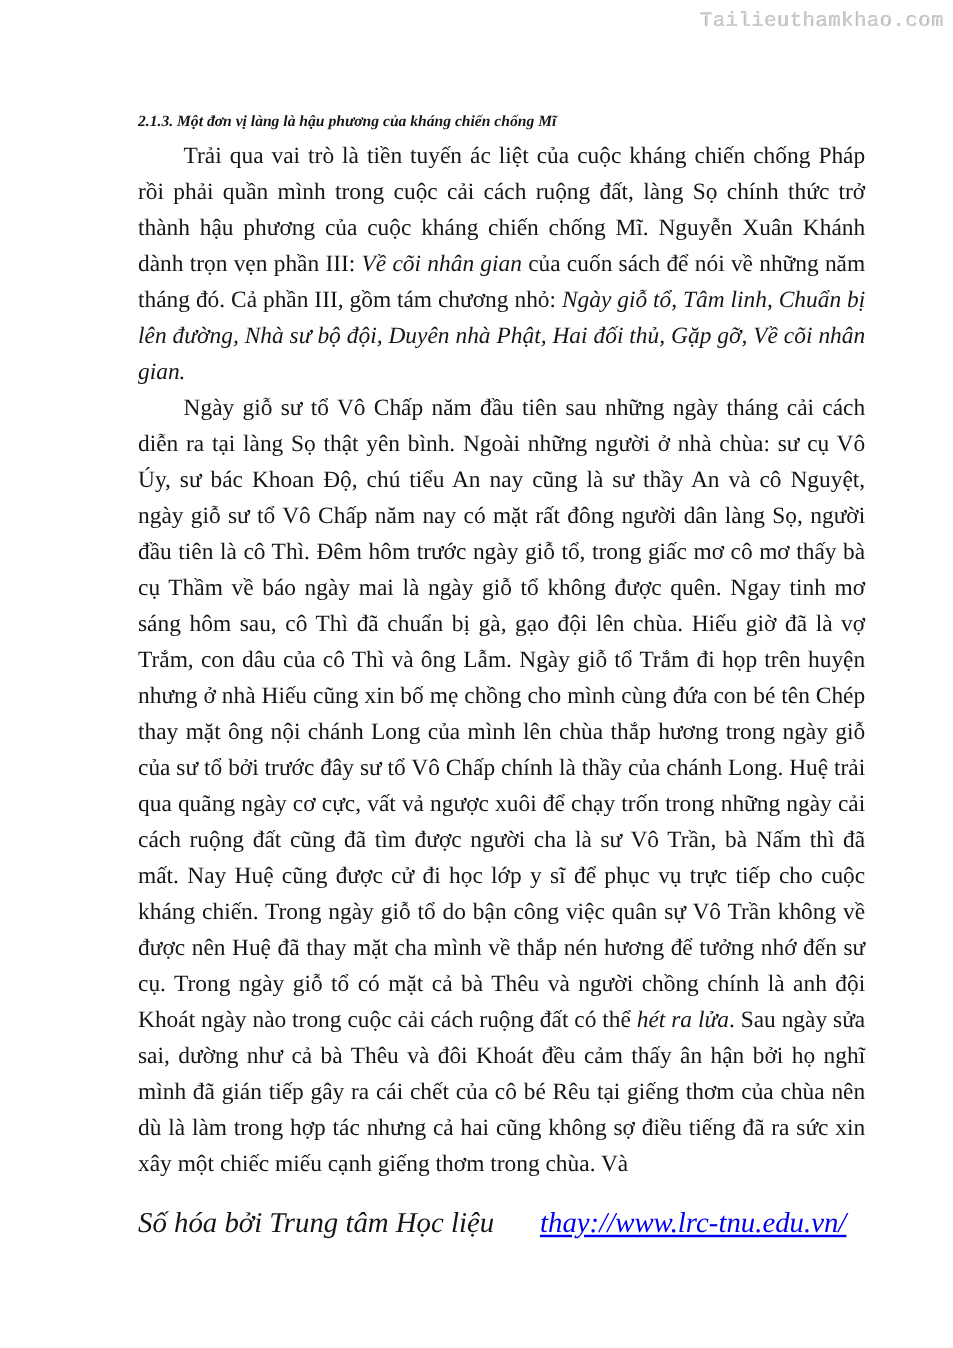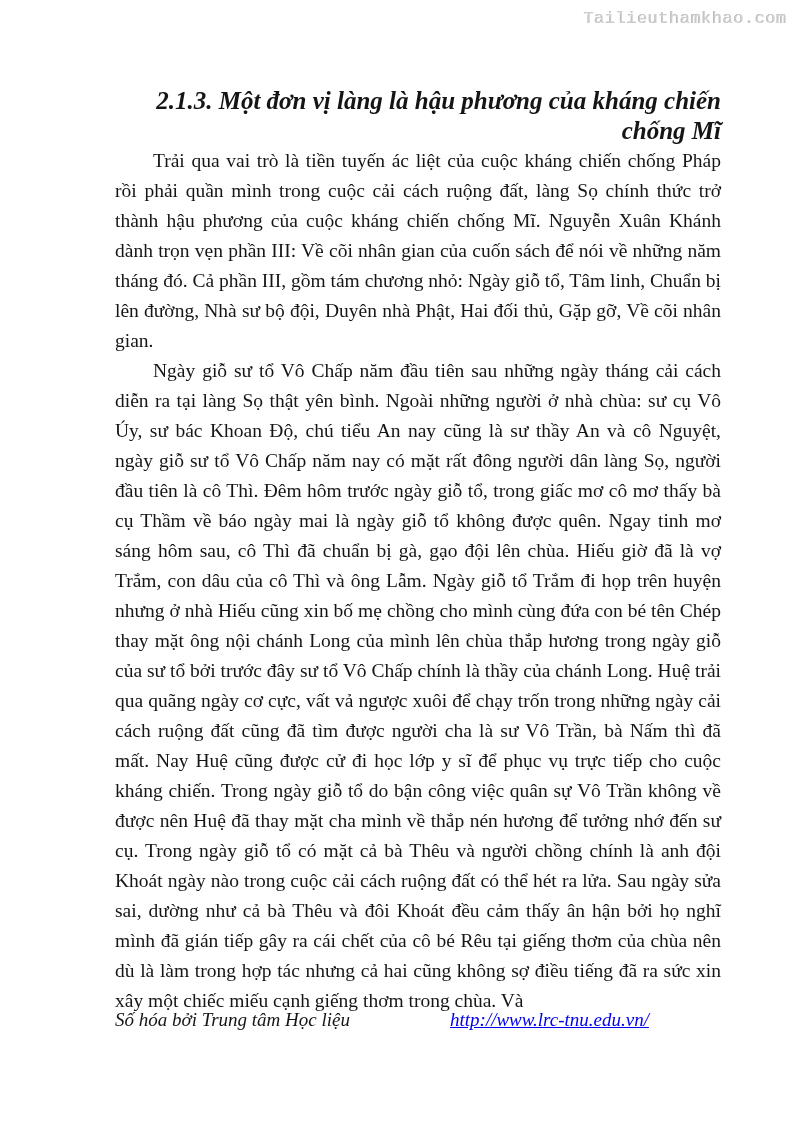--- a/index.html
+++ b/index.html
@@ -28,32 +28,32 @@
   .par {
     margin: 0;
     font-size: 19.5px;
     line-height: 30px;
     text-align: justify;
     text-justify: inter-word;
   }
   .indent { text-indent: 38px; }
   .heading {
     margin: 0;
-    font-size: 25px;
+    font-size: 13px;
     line-height: 30px;
     font-weight: bold;
     font-style: italic;
-    text-align: right;
+    text-align: left;
   }
-  .it { }
+  .it { font-style: italic; }
   .page-footer {
     position: absolute;
     left: 115px; top: 1006px;
     width: 606px;
-    font-size: 19px;
+    font-size: 24px;
     line-height: 28px;
     font-style: italic;
   }
   .footer-credit { color: #151515; }
   .footer-link {
     position: absolute;
     left: 335px; top: 0;
     color: #0000ee;
     text-decoration: underline;
     cursor: pointer;
@@ -74,14 +74,14 @@
   </p>
 
   <p class="par indent">
     <span>Ngày giỗ sư tổ Vô Chấp năm đầu tiên sau những ngày tháng cải cách diễn ra tại làng Sọ thật yên bình. Ngoài những người ở nhà chùa: sư cụ Vô Úy, sư bác Khoan Độ, chú tiểu An nay cũng là sư thầy An và cô Nguyệt, ngày giỗ sư tổ Vô Chấp năm nay có mặt rất đông người dân làng Sọ, người đầu tiên là cô Thì. Đêm hôm trước ngày giỗ tổ, trong giấc mơ cô mơ thấy bà cụ Thầm về báo ngày mai là ngày giỗ tổ không được quên. Ngay tinh mơ sáng hôm sau, cô Thì đã chuẩn bị gà, gạo đội lên chùa. Hiếu giờ đã là vợ Trắm, con dâu của cô Thì và ông Lẫm. Ngày giỗ tổ Trắm đi họp trên huyện nhưng ở nhà Hiếu cũng xin bố mẹ chồng cho mình cùng đứa con bé tên Chép thay mặt ông nội chánh Long của mình lên chùa thắp hương trong ngày giỗ của sư tổ bởi trước đây sư tổ Vô Chấp chính là thầy của chánh Long. Huệ trải qua quãng ngày cơ cực, vất vả ngược xuôi để chạy trốn trong những ngày cải cách ruộng đất cũng đã tìm được người cha là sư Vô Trần, bà Nấm thì đã mất. Nay Huệ cũng được cử đi học lớp y sĩ để phục vụ trực tiếp cho cuộc kháng chiến. Trong ngày giỗ tổ do bận công việc quân sự Vô Trần không về được nên Huệ đã thay mặt cha mình về thắp nén hương để tưởng nhớ đến sư cụ. Trong ngày giỗ tổ có mặt cả bà Thêu và người chồng chính là anh đội Khoát ngày nào trong cuộc cải cách ruộng đất có thể </span><span class="it">hét ra lửa</span><span>. Sau ngày sửa sai, dường như cả bà Thêu và đôi Khoát đều cảm thấy ân hận bởi họ nghĩ mình đã gián tiếp gây ra cái chết của cô bé Rêu tại giếng thơm của chùa nên dù là làm trong hợp tác nhưng cả hai cũng không sợ điều tiếng đã ra sức xin xây một chiếc miếu cạnh giếng thơm trong chùa. Và</span>
   </p>
 
 </div>
 
 <div class="page-footer">
   <span class="footer-credit">Số hóa bởi Trung tâm Học liệu</span>
-  <span class="footer-link">http://www.lrc-tnu.edu.vn/</span>
+  <span class="footer-link">thay://www.lrc-tnu.edu.vn/</span>
 </div>
 
 </body></html>

